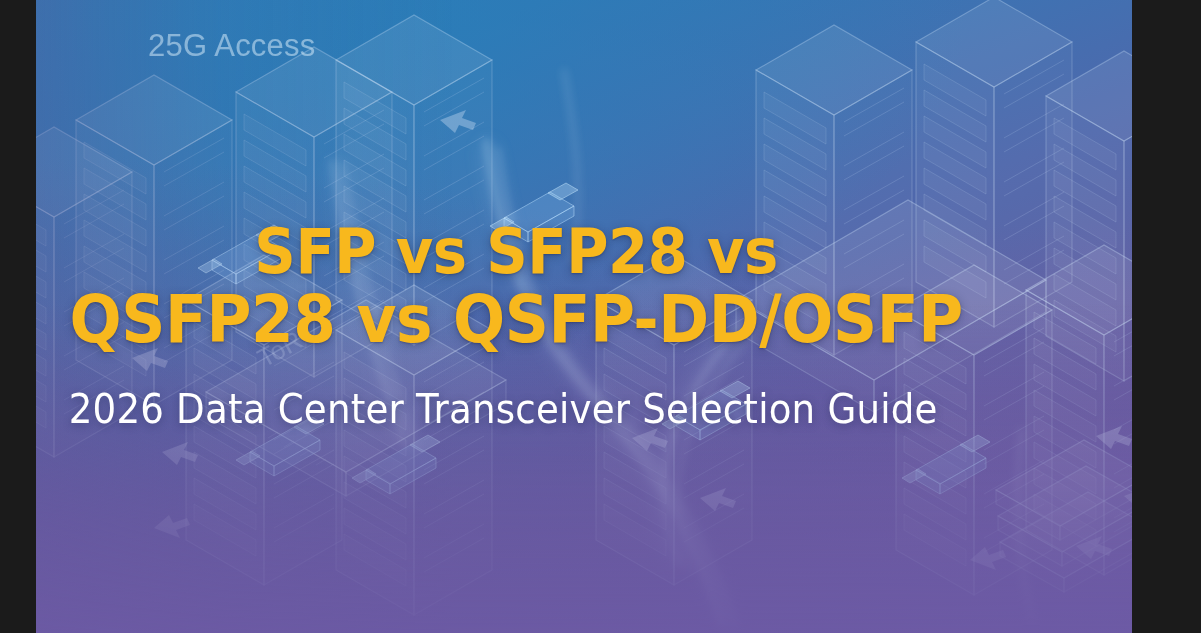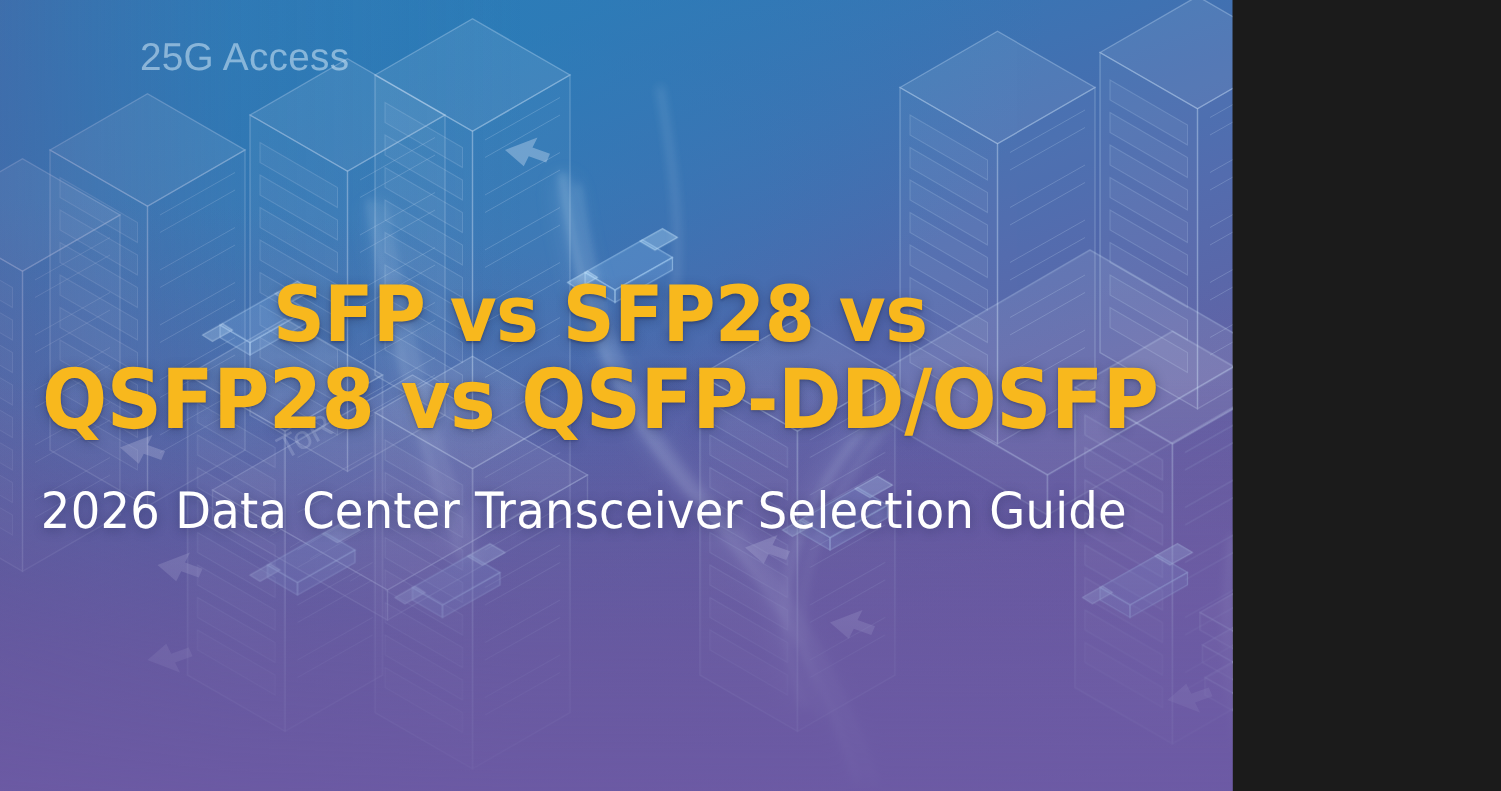--- a/index.html
+++ b/index.html
@@ -1,32 +1,33 @@
 <!DOCTYPE html>
 <html><head>
 <meta charset="utf-8">
 <style>
   * { margin:0; padding:0; box-sizing:border-box; }
   html,body { background:#1b1b1b; }
 
   .banner {
     position:relative;
-    width:986px; height:633px;
+    width:1096px; height:633px;
     overflow:hidden;
     font-family:"Liberation Sans", sans-serif;
     background:
       linear-gradient(160deg,
         #2e7db9 0%,
         #2f79b6 18%,
         #3f72b2 34%,
         #4f68ac 50%,
         #5a60a4 64%,
         #63599d 78%,
         #6a5ba1 90%,
         #6e5da4 100%);
+    margin-left: 36px;
   }
   
   .wash-a, .wash-b, .wash-c {
     position:absolute; inset:0; pointer-events:none;
   }
   .wash-a { background:radial-gradient(120% 95% at 6% 2%, rgba(38,128,186,.95) 0%, rgba(45,124,184,.45) 38%, rgba(45,124,184,0) 66%); }
   .wash-b { background:radial-gradient(110% 90% at 96% 100%, rgba(116,93,172,.9) 0%, rgba(110,90,166,.4) 42%, rgba(110,90,166,0) 72%); }
   .wash-c { background:radial-gradient(125% 100% at 4% 100%, rgba(97,86,152,.85) 0%, rgba(97,86,152,.3) 45%, rgba(97,86,152,0) 75%); }
 
   

